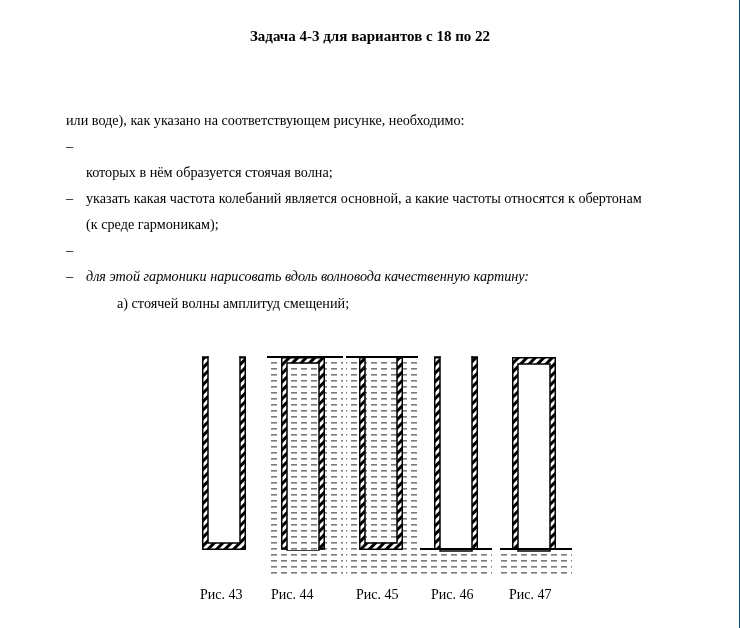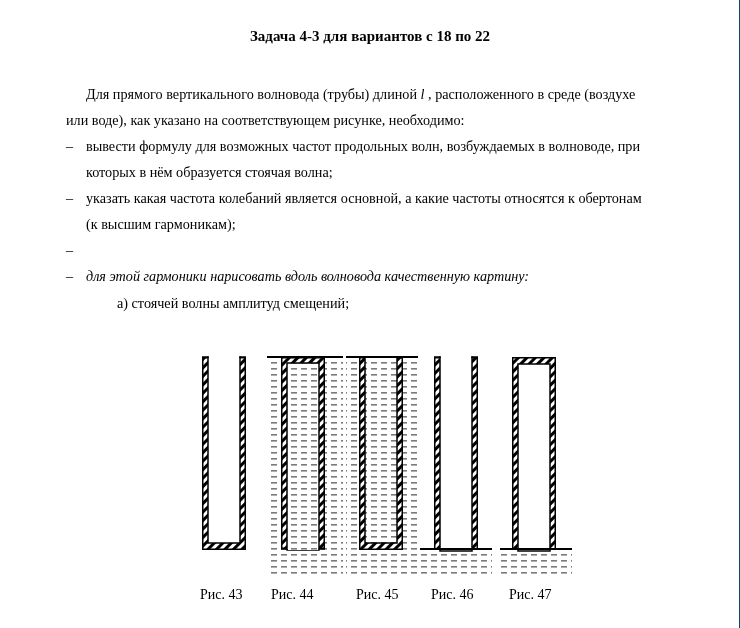--- a/index.html
+++ b/index.html
@@ -15,32 +15,28 @@
   .cap { position: absolute; top: 587px; font-size: 14px; white-space: nowrap; }
   svg.figs { position: absolute; left: 0; top: 0; }
 </style>
 </head>
 <body>
 
 <div class="page">
 
   <div class="title">Задача 4-3 для вариантов с 18 по 22</div>
 
-  <div class="line" style="left:86px; top:86px;">
-    <span>Для прямого вертикального волновода (трубы) длиной </span><span class="it">l</span><span> , расположенного в среде (воздухе</span>
-  </div>
   <div class="line" style="left:66px; top:112px;">или воде), как указано на соответствующем рисунке, необходимо:</div>
 
   <div class="dash" style="top:138px;">–</div>
-  <div class="line" style="left:86px; top:138px;">вывести формулу для возможных частот продольных волн, возбуждаемых в волноводе, при</div>
   <div class="line" style="left:86px; top:164px;">которых в нём образуется стоячая волна;</div>
 
   <div class="dash" style="top:190px;">–</div>
   <div class="line" style="left:86px; top:190px;">указать какая частота колебаний является основной, а какие частоты относятся к обертонам</div>
-  <div class="line" style="left:86px; top:216px;">(к высшим гармоникам);</div>
+  <div class="line" style="left:86px; top:216px;">(к среде гармоникам);</div>
 
   <div class="dash" style="top:242px;">–</div>
 
   <div class="dash" style="top:268px;">–</div>
   <div class="line" style="left:86px; top:268px;font-style:italic;">для этой гармоники нарисовать вдоль волновода качественную картину:</div>
 
   <div class="line" style="left:117px; top:295px;">а) стоячей волны амплитуд смещений;</div>
 
   <svg class="figs" width="740" height="628" viewBox="0 0 740 628" xmlns="http://www.w3.org/2000/svg">
     <defs>

